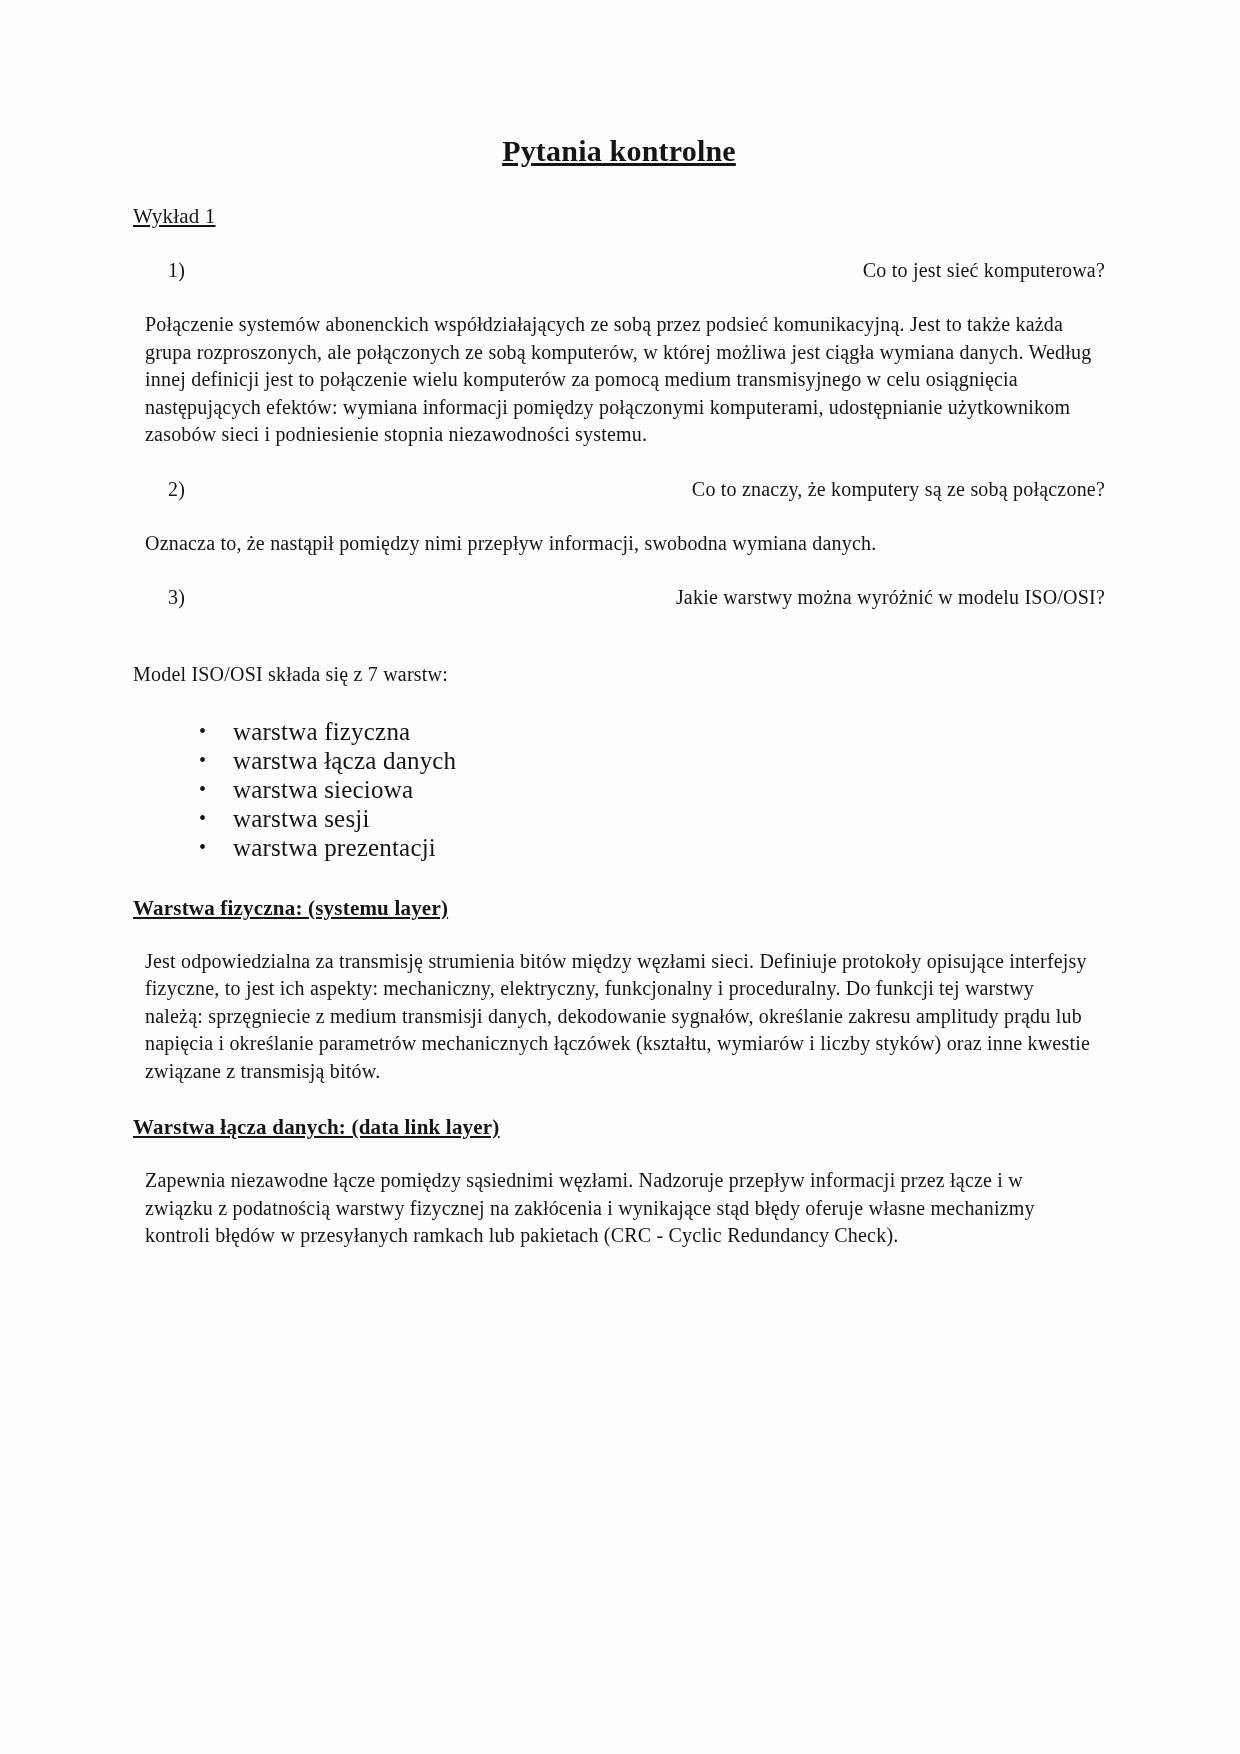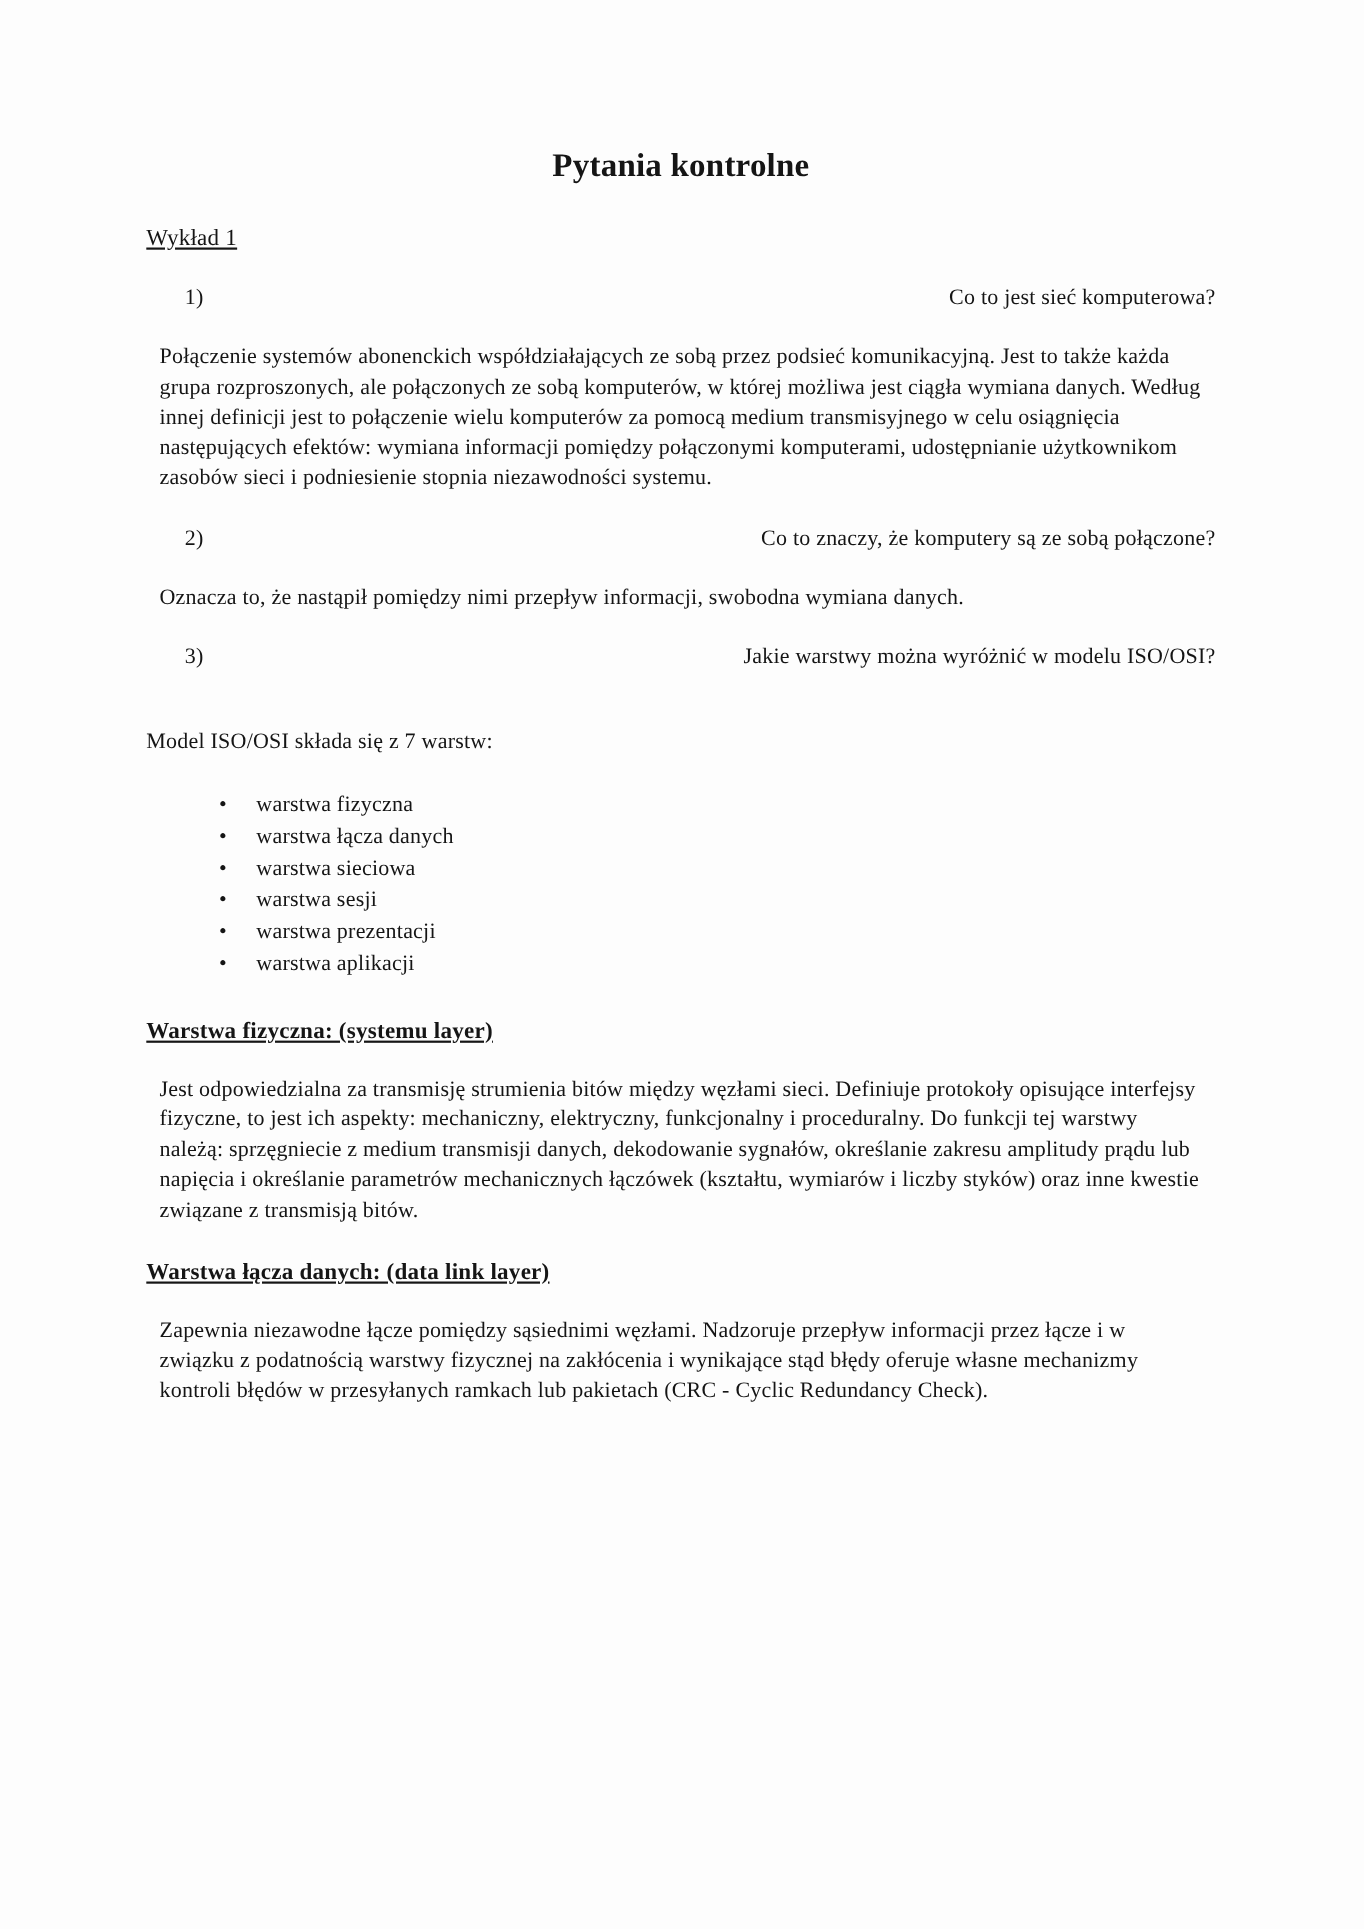--- a/index.html
+++ b/index.html
@@ -16,20 +16,21 @@
     width: 1240px;
     height: 1754px;
     padding: 134px 135px 0 133px;
   }
   .doc-title {
     text-align: center;
     font-size: 30px;
     font-weight: bold;
     letter-spacing: 0.2px;
     margin: 0 0 36px 0;
+    text-decoration: underline;
   }
   .section-heading {
     font-size: 21px;
     font-weight: normal;
     text-decoration: underline;
     margin: 0 0 28px 0;
     letter-spacing: 0.2px;
   }
   .sub-heading {
     font-size: 21px;
@@ -64,21 +65,21 @@
     letter-spacing: 0.2px;
     margin: 50px 0 28px 0;
   }
   ul.layer-list {
     list-style: none;
     margin: 28px 0 34px 0;
     padding: 0 0 0 100px;
   }
   ul.layer-list li {
     position: relative;
-    font-size: 20px;
+    font-size: 25px;
     line-height: 29px;
     letter-spacing: 0.2px;
   }
   ul.layer-list li::before {
     content: "\2022";
     position: absolute;
     left: -34px;
     font-size: 20px;
   }
 </style>
@@ -111,21 +112,20 @@
   </div>
 
   <p class="intro-par">Model ISO/OSI składa się z 7 warstw:</p>
 
   <ul class="layer-list">
     <li>warstwa fizyczna</li>
     <li>warstwa łącza danych</li>
     <li>warstwa sieciowa</li>
     <li>warstwa sesji</li>
     <li>warstwa prezentacji</li>
-    <li>warstwa aplikacji</li>
   </ul>
 
   <h2 class="sub-heading">Warstwa fizyczna: (systemu layer)</h2>
 
   <p class="body-par">Jest odpowiedzialna za transmisję strumienia bitów między węzłami sieci. Definiuje protokoły opisujące interfejsy fizyczne, to jest ich aspekty: mechaniczny, elektryczny, funkcjonalny i proceduralny. Do funkcji tej warstwy należą: sprzęgniecie z medium transmisji danych, dekodowanie sygnałów, określanie zakresu amplitudy prądu lub napięcia i określanie parametrów mechanicznych łączówek (kształtu, wymiarów i liczby styków) oraz inne kwestie związane z transmisją bitów.</p>
 
   <h2 class="sub-heading">Warstwa łącza danych: (data link layer)</h2>
 
   <p class="body-par">Zapewnia niezawodne łącze pomiędzy sąsiednimi węzłami. Nadzoruje przepływ informacji przez łącze i w związku z podatnością warstwy fizycznej na zakłócenia i wynikające stąd błędy oferuje własne mechanizmy kontroli błędów w przesyłanych ramkach lub pakietach (CRC - Cyclic Redundancy Check).</p>
 

